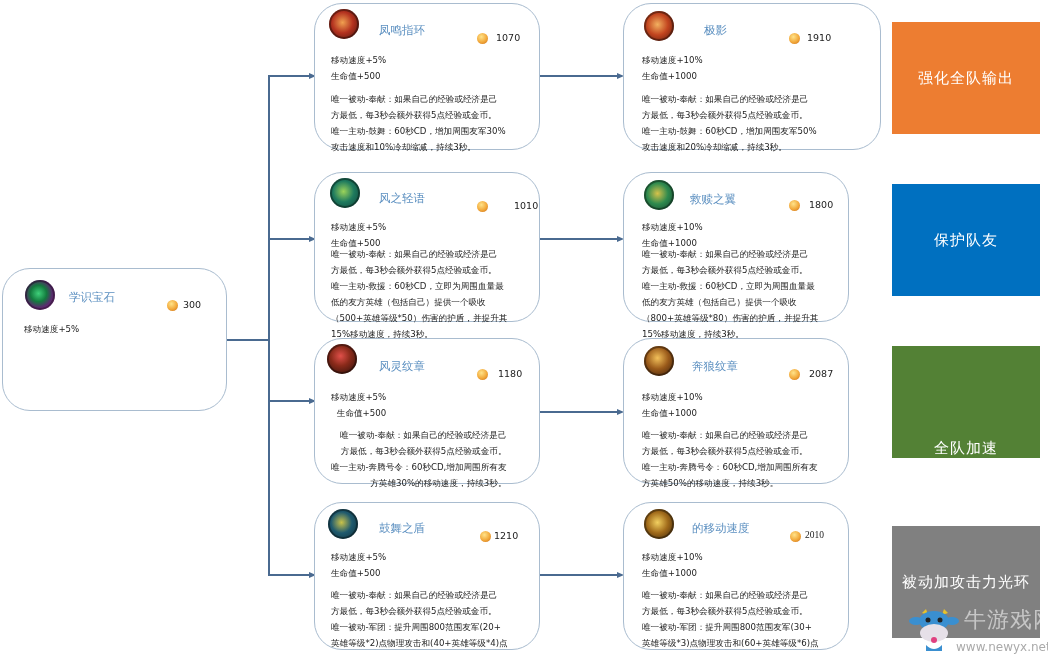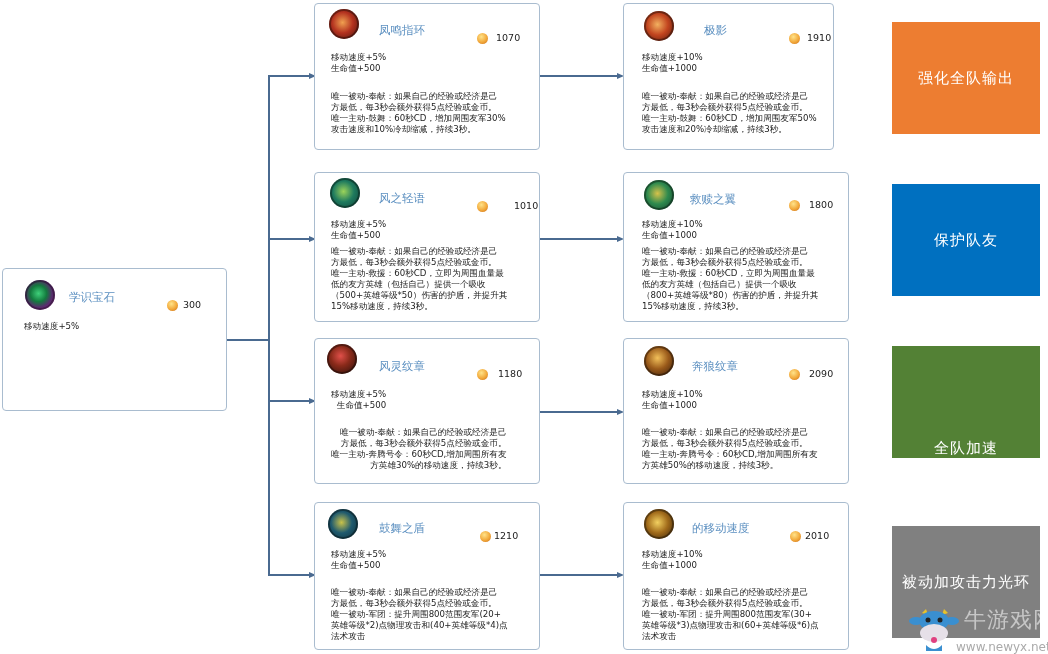--- a/index.html
+++ b/index.html
@@ -6,38 +6,38 @@
   body {
     width: 1048px; height: 654px; position: relative; overflow: hidden;
     background: #ffffff;
     font-family: "DejaVu Sans", "Liberation Sans", sans-serif;
     color: #222;
   }
   .card {
     position: absolute; box-sizing: border-box;
     background: #fff;
     border: 1.5px solid #a9bccf;
-    border-radius: 4px;
+    border-radius: 28px;
   }
   .card .icon {
     position: absolute; width: 30px; height: 30px; border-radius: 50%;
     box-shadow: inset 0 0 0 2px rgba(0,0,0,0.35);
   }
   .card .name {
     position: absolute; font-size: 11.5px; color: #5b8fc0; white-space: nowrap;
   }
   .card .coin {
     position: absolute; width: 11px; height: 11px; border-radius: 50%;
     background: radial-gradient(circle at 40% 35%, #ffe38a 0%, #f2a93b 55%, #c96a16 100%);
   }
   .card .price {
     position: absolute; font-size: 9.5px; color: #222;
   }
   .card .stats, .card .desc {
-    position: absolute; font-size: 8.6px; line-height: 11px; color: #222;
+    position: absolute; font-size: 8.6px; line-height: 16px; color: #222;
     white-space: pre-line;
   }
   .line { position: absolute; background: #4a6a90; }
   .arrow {
     position: absolute; width: 0; height: 0;
     border-top: 3.5px solid transparent; border-bottom: 3.5px solid transparent;
     border-left: 7px solid #4a6a90;
   }
   .cat {
     position: absolute; left: 892px; width: 148px; height: 112px;
@@ -127,21 +127,21 @@
   <div class="price" style="left:179px;top:27px;">1210</div>
   <div class="stats" style="left:16px;top:46px;">移动速度+5%
 生命值+500</div>
   <div class="desc" style="left:16px;top:84px;">唯一被动-奉献：如果自己的经验或经济是己
 方最低，每3秒会额外获得5点经验或金币。
 唯一被动-军团：提升周围800范围友军(20+
 英雄等级*2)点物理攻击和(40+英雄等级*4)点
 法术攻击</div>
 </div>
 
-<div class="card" style="left:623px;top:3px;width:211px;height:147px;">
+<div class="card" style="left:623px;top:3px;width:258px;height:147px;">
   <div class="icon" style="left:20px;top:7px;background:radial-gradient(circle at 45% 45%, #f2b060 0%, #c2451f 45%, #4a140a 100%);"></div>
   <div class="name" style="left:80px;top:19px;">极影</div>
   <div class="coin" style="left:165px;top:29px;"></div>
   <div class="price" style="left:183px;top:28px;">1910</div>
   <div class="stats" style="left:18px;top:48px;">移动速度+10%
 生命值+1000</div>
   <div class="desc" style="left:18px;top:87px;">唯一被动-奉献：如果自己的经验或经济是己
 方最低，每3秒会额外获得5点经验或金币。
 唯一主动-鼓舞：60秒CD，增加周围友军50%
 攻击速度和20%冷却缩减，持续3秒。</div>
@@ -159,34 +159,34 @@
 唯一主动-救援：60秒CD，立即为周围血量最
 低的友方英雄（包括自己）提供一个吸收
 （800+英雄等级*80）伤害的护盾，并提升其
 15%移动速度，持续3秒。</div>
 </div>
 
 <div class="card" style="left:623px;top:338px;width:226px;height:146px;">
   <div class="icon" style="left:20px;top:7px;background:radial-gradient(circle at 45% 40%, #f2c05a 0%, #9a5a1a 45%, #2a1408 100%);"></div>
   <div class="name" style="left:68px;top:20px;text-align:center;">奔狼纹章</div>
   <div class="coin" style="left:165px;top:30px;"></div>
-  <div class="price" style="left:185px;top:29px;">2090</div>
+  <div class="price" style="left:185px;top:29px;">2087</div>
   <div class="stats" style="left:18px;top:50px;">移动速度+10%
 生命值+1000</div>
   <div class="desc" style="left:18px;top:88px;">唯一被动-奉献：如果自己的经验或经济是己
 方最低，每3秒会额外获得5点经验或金币。
 唯一主动-奔腾号令：60秒CD,增加周围所有友
 方英雄50%的移动速度，持续3秒。</div>
 </div>
 
 <div class="card" style="left:623px;top:502px;width:226px;height:148px;">
   <div class="icon" style="left:20px;top:6px;background:radial-gradient(circle at 45% 45%, #f2d060 0%, #a06a1a 45%, #2a1a08 100%);"></div>
   <div class="name" style="left:68px;top:18px;">的移动速度</div>
   <div class="coin" style="left:166px;top:28px;"></div>
-  <div class="price" style="left:181px;top:27px;">2010</div>
+  <div class="price" style="left:181px;top:27px;font-family:Liberation Serif, serif;">2010</div>
   <div class="stats" style="left:18px;top:46px;">移动速度+10%
 生命值+1000</div>
   <div class="desc" style="left:18px;top:84px;">唯一被动-奉献：如果自己的经验或经济是己
 方最低，每3秒会额外获得5点经验或金币。
 唯一被动-军团：提升周围800范围友军(30+
 英雄等级*3)点物理攻击和(60+英雄等级*6)点
 法术攻击</div>
 </div>
 
 <div class="cat" style="top:22px;background:#ed7d31;">

